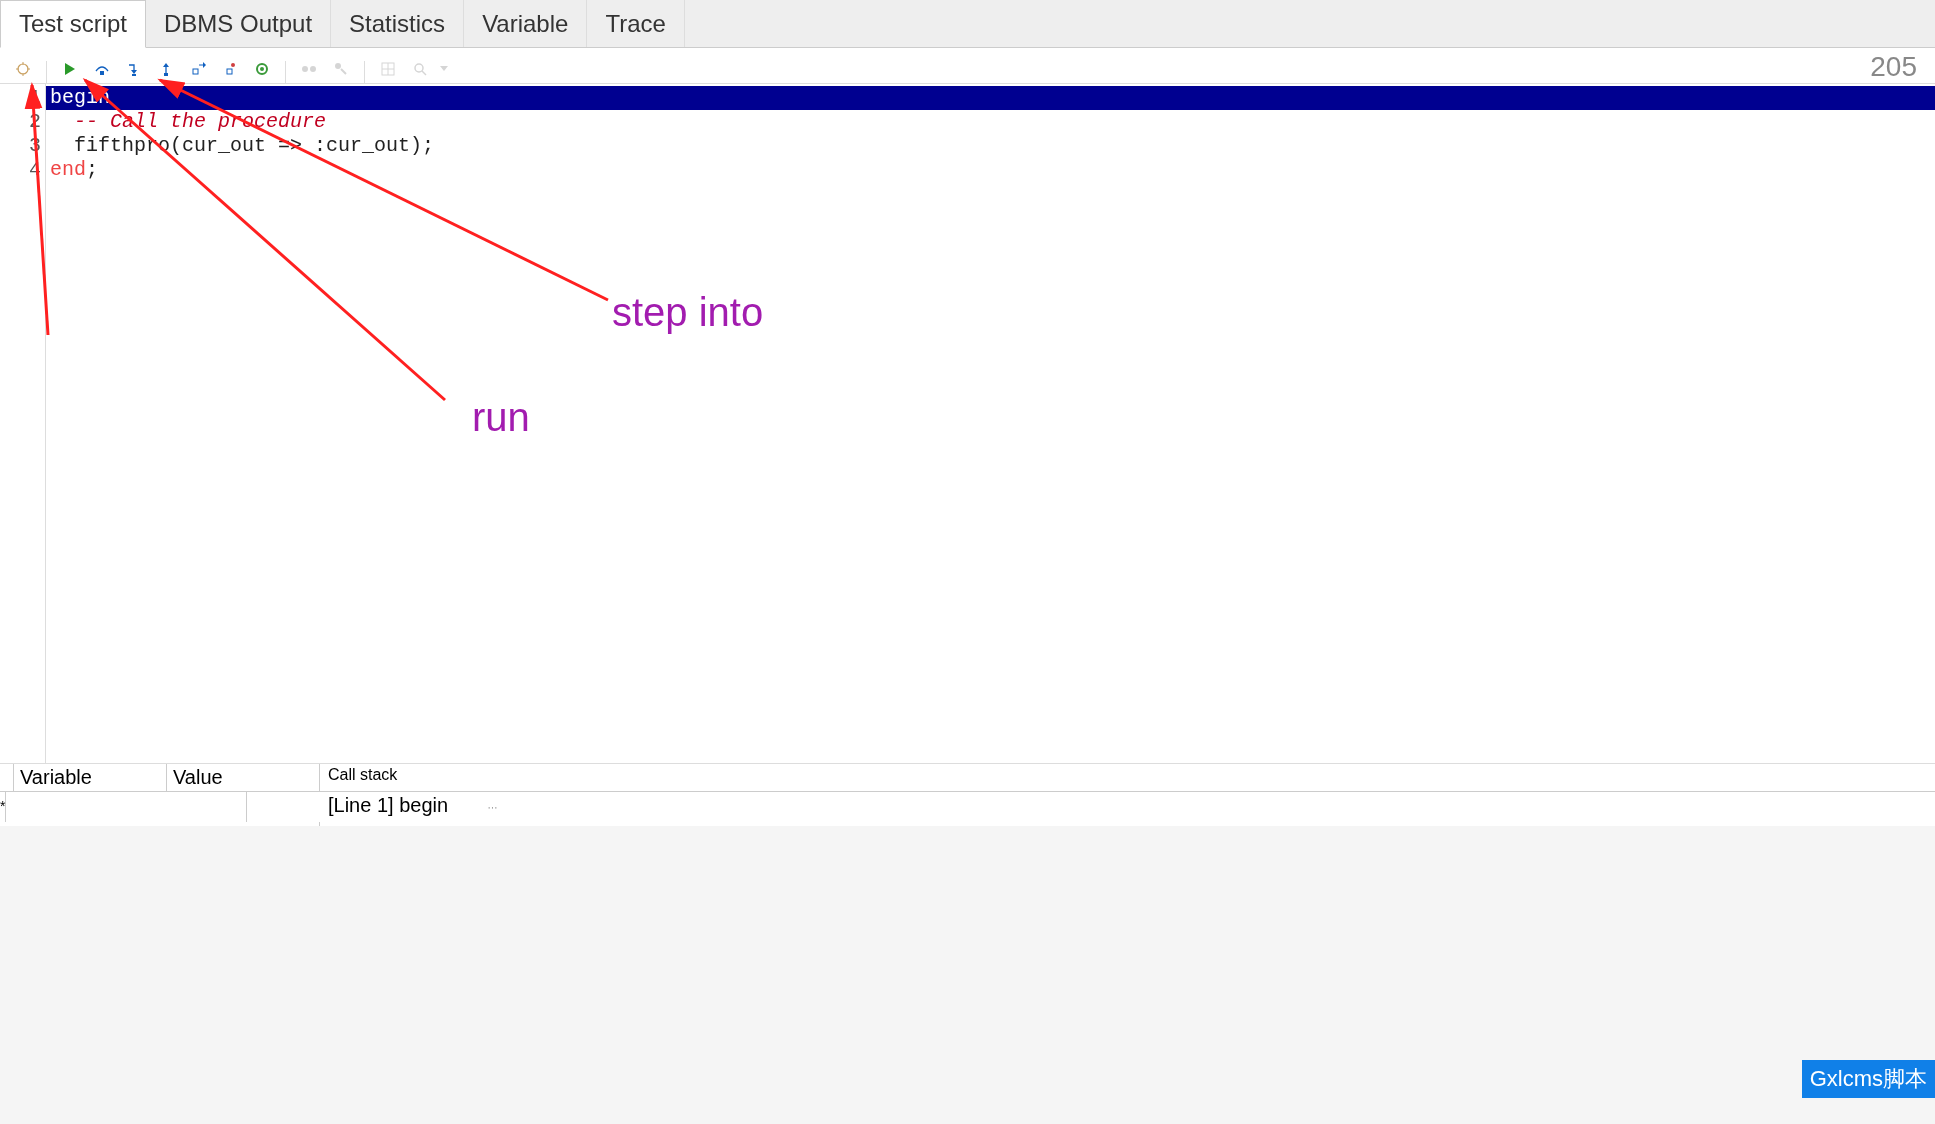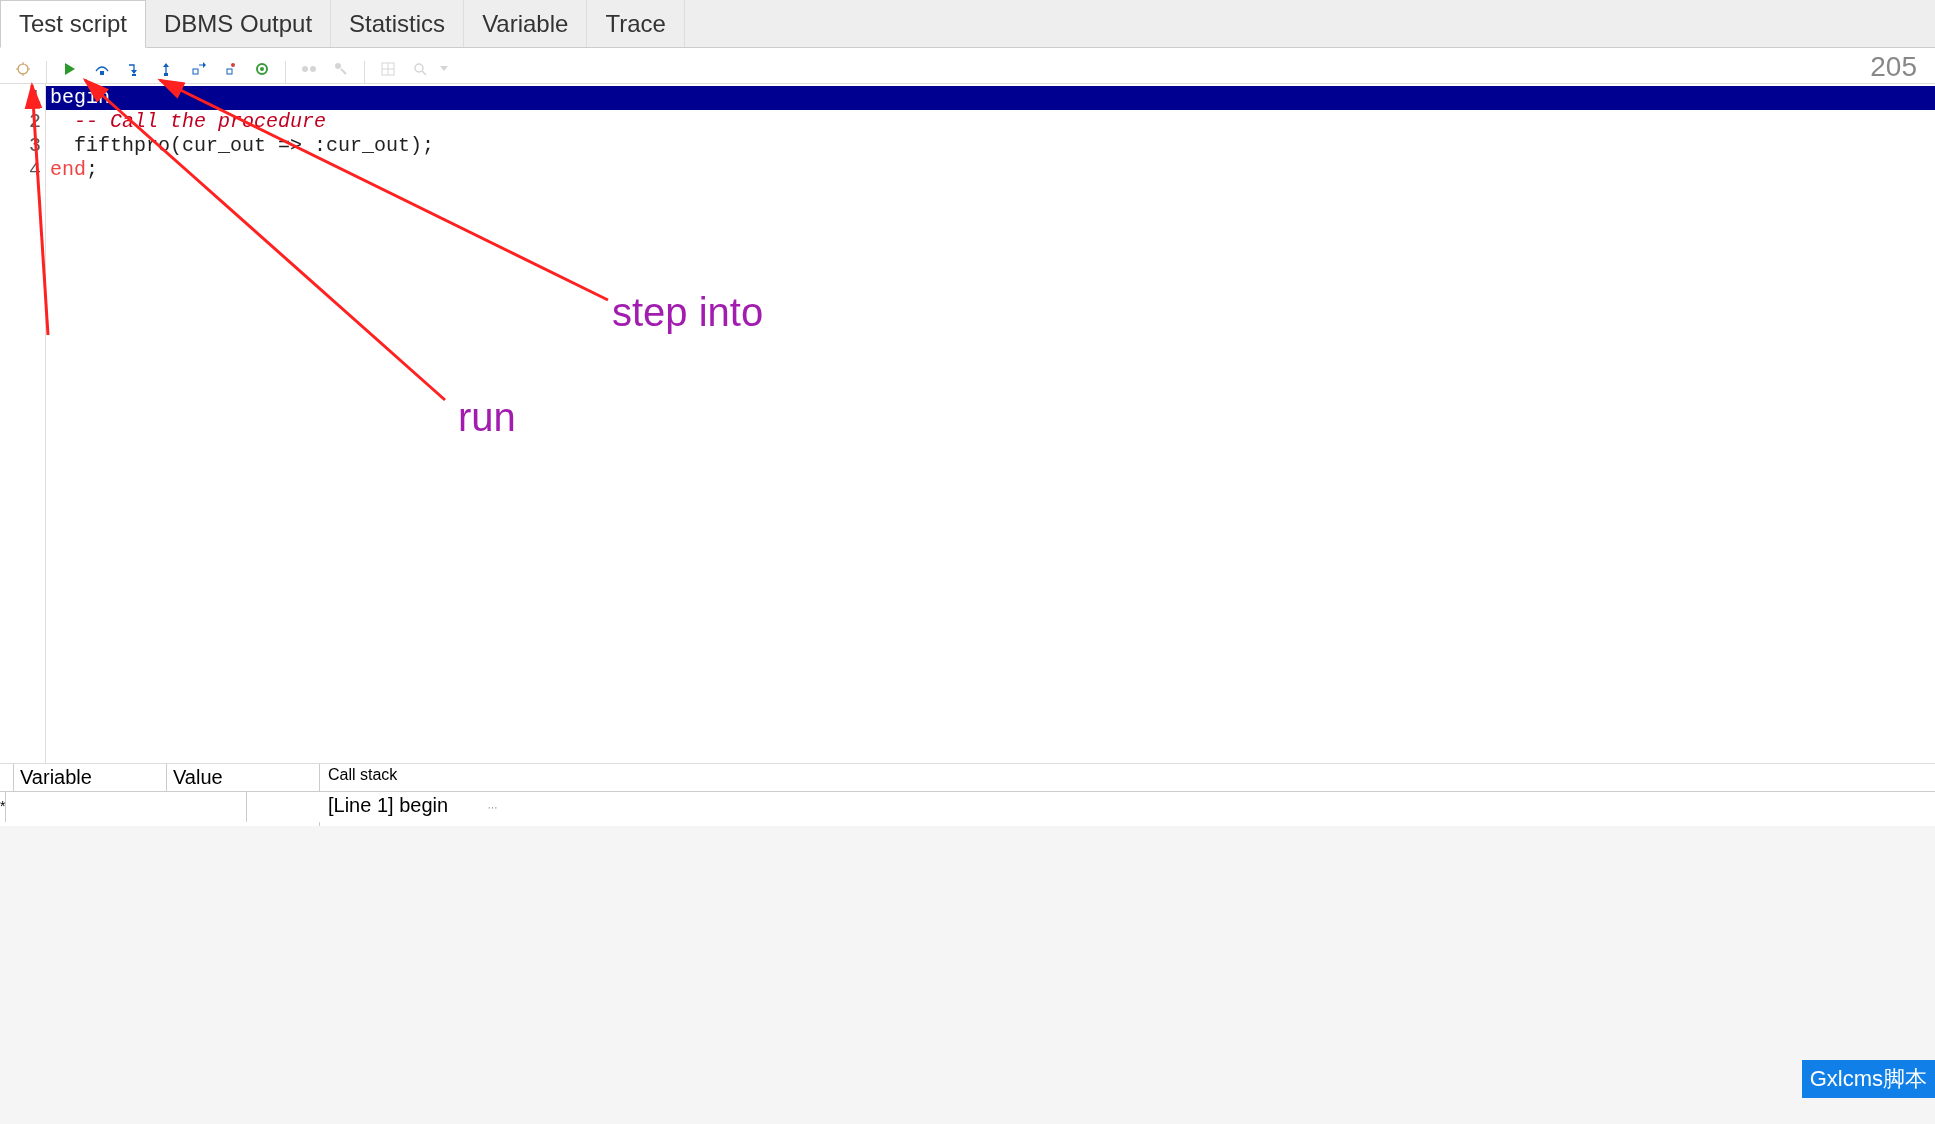--- a/index.html
+++ b/index.html
@@ -349,17 +349,17 @@
   <svg class="arrow" style="left:0;top:0" width="1935" height="1124">
     <defs>
       <marker id="ah" markerWidth="10" markerHeight="10" refX="8" refY="3" orient="auto">
         <polygon points="0,0 9,3 0,6" fill="#ff2020"></polygon>
       </marker>
     </defs>
     <line x1="48" y1="335" x2="32" y2="85" stroke="#ff2020" stroke-width="3" marker-end="url(#ah)"></line>
     <line x1="445" y1="400" x2="85" y2="80" stroke="#ff2020" stroke-width="3" marker-end="url(#ah)"></line>
     <line x1="608" y1="300" x2="160" y2="80" stroke="#ff2020" stroke-width="3" marker-end="url(#ah)"></line>
   </svg>
-  <div class="anno-text" style="left:458px;top:395px">run</div>
+  <div class="anno-text" style="left:472px;top:395px">run</div>
   <div class="anno-text" style="left:612px;top:290px">step into</div>
 </div>
 
 <div class="watermark">Gxlcms脚本</div>
 
 </body></html>

